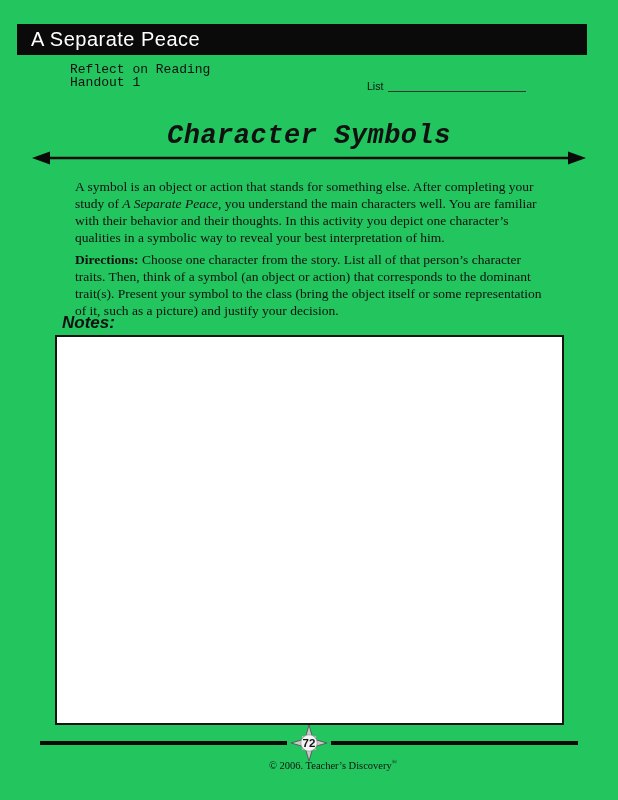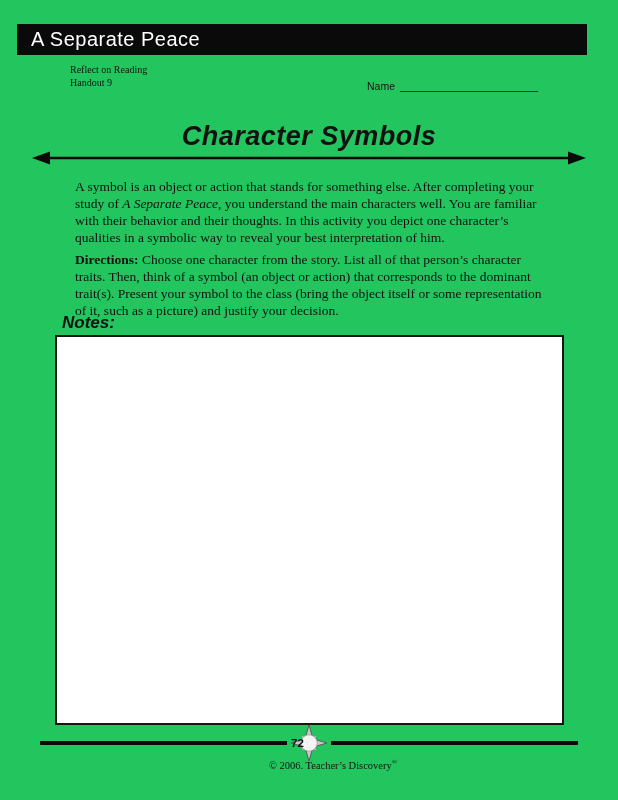--- a/index.html
+++ b/index.html
@@ -33,22 +33,22 @@
     padding-left: 14px;
     letter-spacing: 0.5px;
     box-sizing: border-box;
   }
 
   
   .handout-info {
     position: absolute;
     left: 70px;
     top: 63px;
-    font-family: Liberation Serif, serif;
-    font-size: 10px;
+    font-family: Liberation Mono, monospace;
+    font-size: 13px;
     line-height: 13px;
     color: #111;
   }
 
   
   .fillins {
     position: absolute;
     left: 367px;
     top: 78px;
     width: 180px;
@@ -80,21 +80,21 @@
   .fill-line.date-line { width: 68px; }
   .fill-line.hour-line { width: 46px; }
 
   
   .ws-title {
     position: absolute;
     top: 121px;
     left: 0;
     width: 100%;
     text-align: center;
-    font-family: Liberation Sans, sans-serif;
+    font-family: Liberation Mono, monospace;
     font-style: italic;
     font-weight: bold;
     font-size: 27px;
     letter-spacing: 0.5px;
     margin: 0;
   }
 
   
   .arrow-rule {
     position: absolute;
@@ -155,20 +155,21 @@
     top: 725px;
     width: 36px;
     height: 36px;
   }
   .page-number {
     position: absolute;
     left: 291px;
     top: 725px;
     width: 36px;
     height: 36px;
+    text-align: center;
     line-height: 36px;
     font-family: "Liberation Sans", sans-serif;
     font-weight: bold;
     font-size: 11.5px;
     color: #111;
   }
 
   .copyright {
     position: absolute;
     top: 758px;
@@ -187,26 +188,26 @@
 <body>
 
 <div class="page">
 
   <div class="banner">
     <span>A Separate Peace</span>
   </div>
 
   <div class="handout-info">
     <div>Reflect on Reading</div>
-    <div>Handout 9</div>
+    <div>Handout 1</div>
   </div>
 
   <div class="fillins">
     <div class="fill-row">
-      <span class="fill-label">Name</span>
+      <span class="fill-label">List</span>
       <span class="fill-line name-line"></span>
     </div>
   </div>
 
   <h1 class="ws-title">Character Symbols</h1>
 
   <svg class="arrow-rule" width="554" height="16" viewBox="0 0 554 16">
     <line x1="14" y1="8" x2="540" y2="8" stroke="#0a0a0a" stroke-width="2.6"></line>
     <polygon points="0,8 18,1.5 18,14.5" fill="#0a0a0a"></polygon>
     <polygon points="554,8 536,1.5 536,14.5" fill="#0a0a0a"></polygon>

